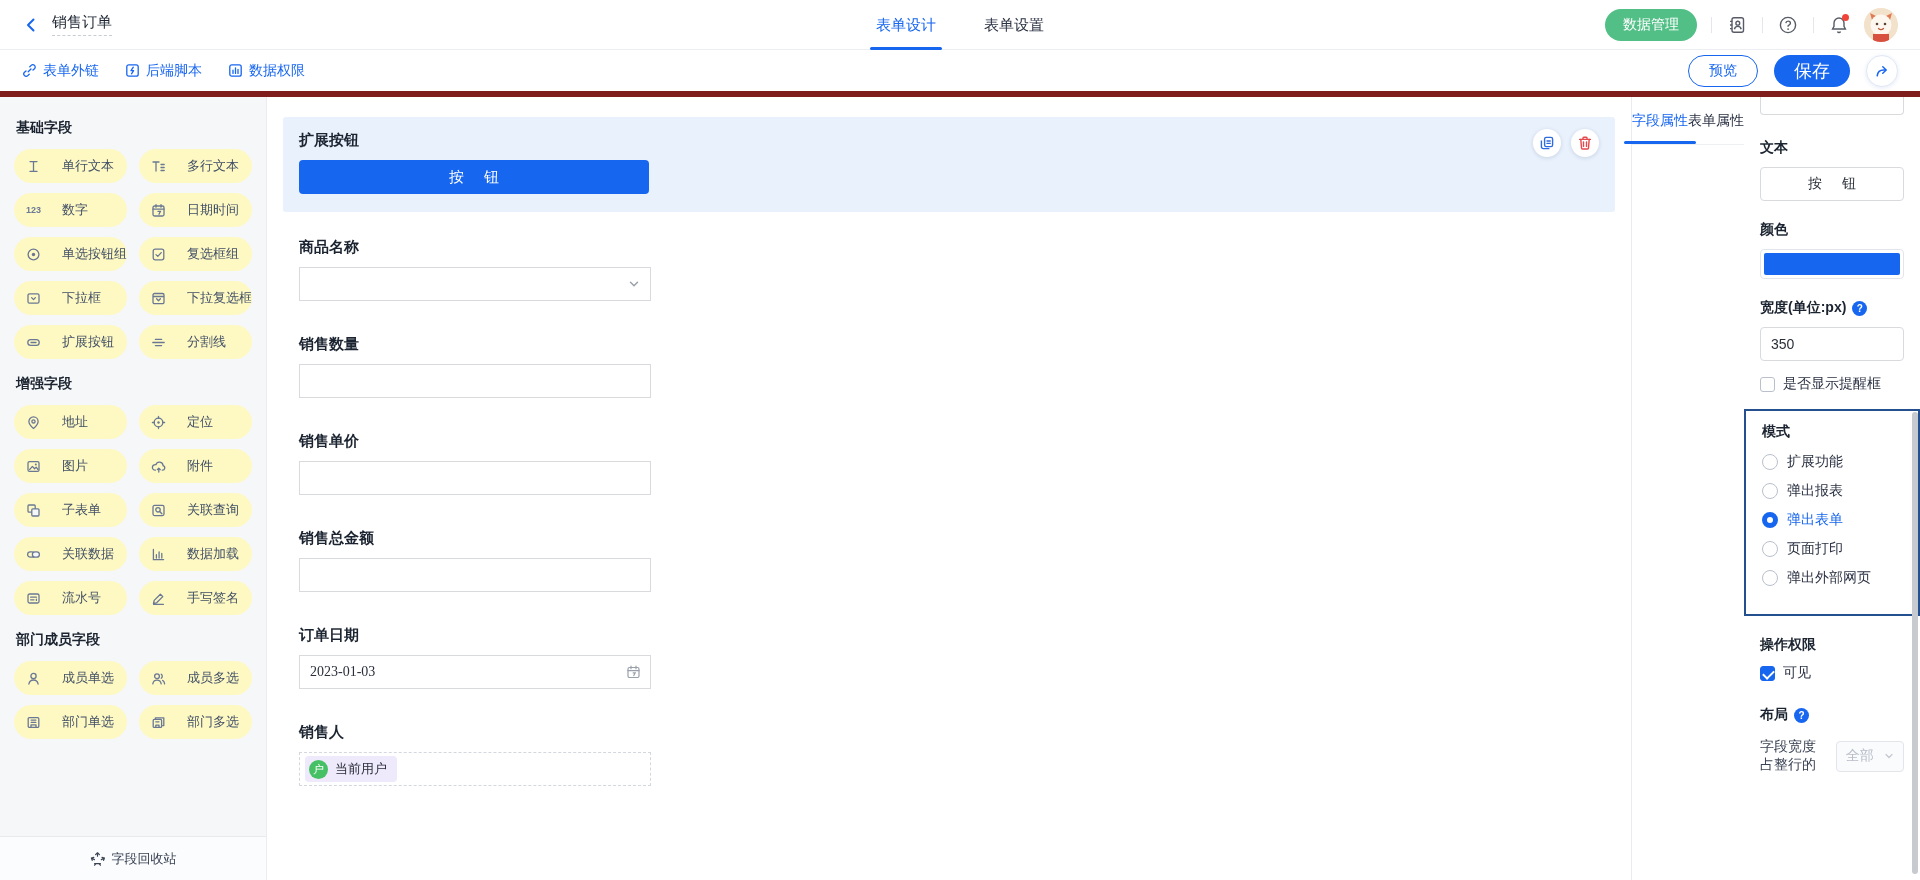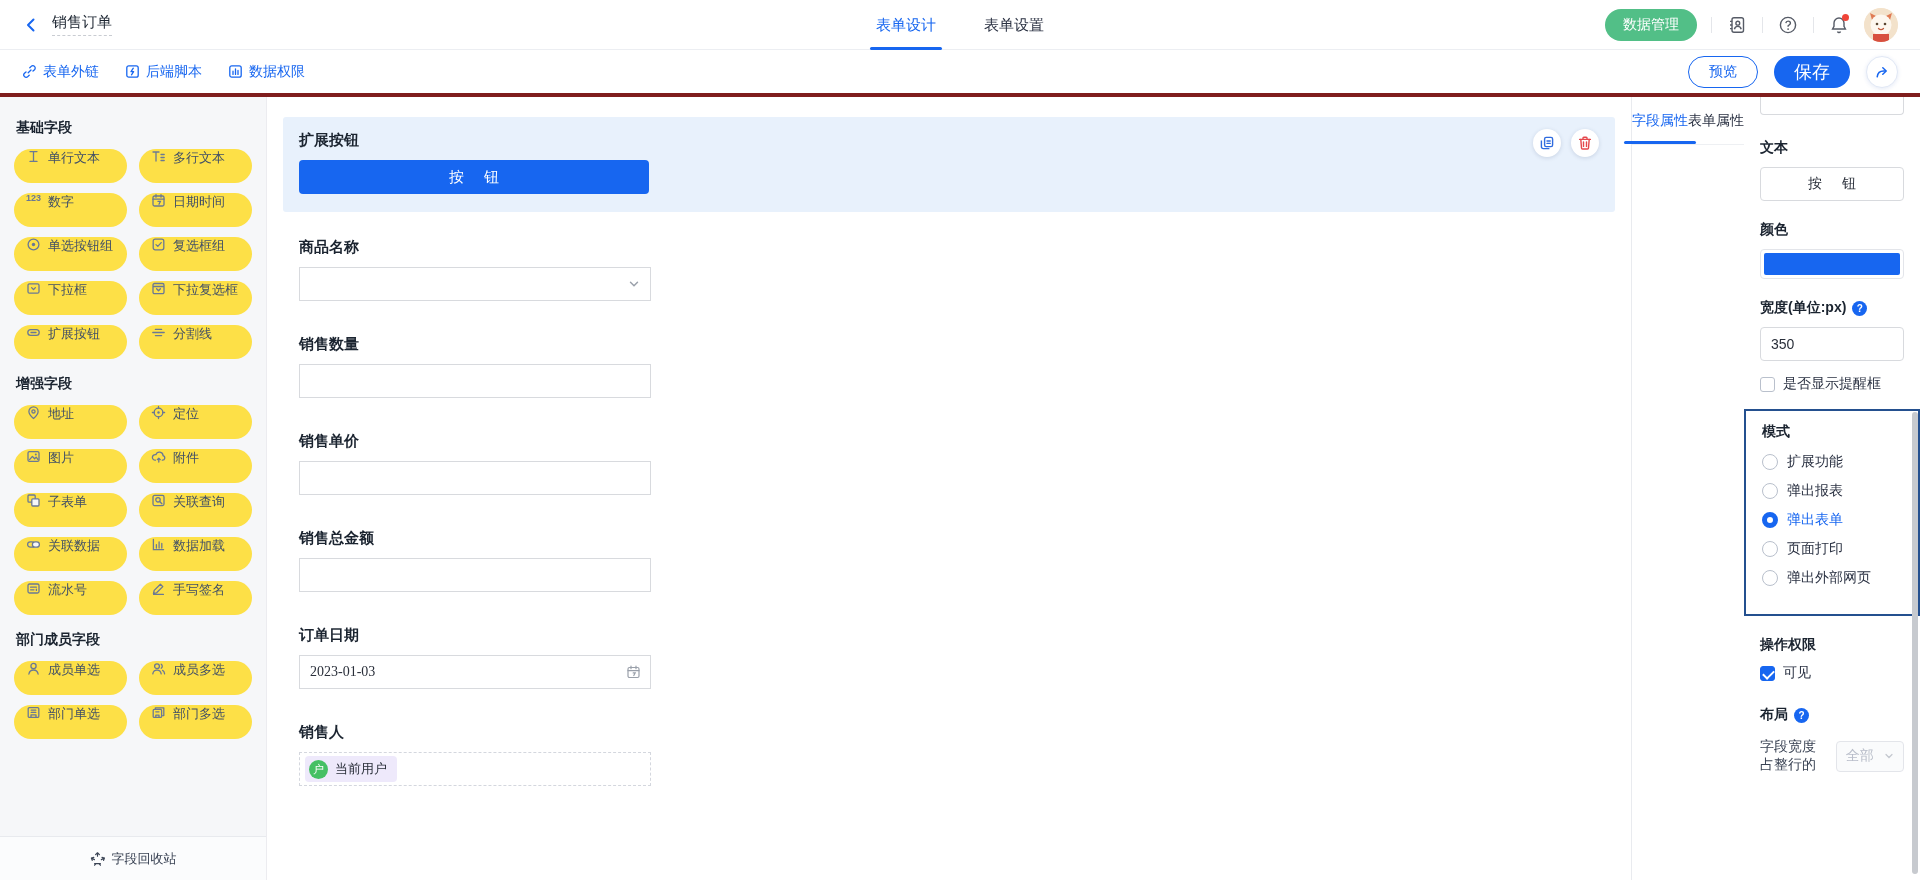--- a/index.html
+++ b/index.html
@@ -17,37 +17,37 @@
   .hdr-tab.active { color:#1766f0; }
   .hdr-tab.active::after { content:""; position:absolute; left:-6px; right:-6px; bottom:0; height:3px; border-radius:2px; background:#1766f0; }
   .hdr-right { margin-left:auto; display:flex; align-items:center; gap:14px; }
   .pill-green { height:32px; padding:0 18px; border-radius:16px; background:#52bf87; color:#fff; font-size:14px; display:flex; align-items:center; cursor:pointer; }
   .vsep { width:1px; height:16px; background:#e4e6ea; }
   .hicon { width:22px; height:22px; display:flex; align-items:center; justify-content:center; position:relative; cursor:pointer; }
   .bell-dot { position:absolute; top:0; right:1px; width:7px; height:7px; border-radius:50%; background:#f04438; }
   .avatar { width:34px; height:34px; border-radius:50%; overflow:hidden; background:#f6e7d4; display:flex; align-items:center; justify-content:center; cursor:pointer; }
 
   
-  .toolbar { height:47px; background:#fff; border-bottom:4px solid #7f1d1d; display:flex; align-items:center; padding:0 22px; flex:none; }
+  .toolbar { height:47px; background:#fff; border-bottom:6px solid #7f1d1d; display:flex; align-items:center; padding:0 22px; flex:none; }
   .tb-links { display:flex; align-items:center; gap:26px; }
   .tb-link { display:flex; align-items:center; gap:6px; color:#1766f0; font-size:14px; cursor:pointer; }
   .tb-right { margin-left:auto; display:flex; align-items:center; gap:16px; }
   .btn-outline { height:32px; padding:0 20px; border:1px solid #1766f0; color:#1766f0; border-radius:16px; background:#fff; font-size:14px; display:flex; align-items:center; cursor:pointer; }
   .btn-fill { height:32px; padding:0 20px; border:none; color:#fff; border-radius:16px; background:#1766f0; font-size:18px; display:flex; align-items:center; cursor:pointer; }
   .share-btn { width:32px; height:32px; border-radius:50%; background:#fff; border:1px solid #e1e8f5; box-shadow:0 1px 4px rgba(40,80,180,.12); display:flex; align-items:center; justify-content:center; cursor:pointer; }
 
   
   .main { flex:1; display:flex; min-height:0; }
 
   
   .sidebar { width:267px; flex:none; background:#f6f7f9; border-right:1px solid #ececf0; display:flex; flex-direction:column; }
   .side-scroll { flex:1; padding:16px 14px 6px 14px; overflow:hidden; }
   .side-sec-title { font-size:14px; font-weight:bold; color:#1b2430; margin:6px 0 12px 2px; }
   .side-grid { display:grid; grid-template-columns:1fr 1fr; gap:10px 12px; margin-bottom:16px; }
-  .pill { height:34px; background:#fde047; border-radius:17px; display:flex; gap:7px; padding:0 6px 0 12px; font-size:13px; color:#414f66; cursor:grab; white-space:nowrap; overflow:hidden; }
+  .pill { height:34px; background:#fef9c3; border-radius:17px; display:flex; align-items:center; gap:21px; padding:0 6px 0 12px; font-size:13px; color:#414f66; cursor:grab; white-space:nowrap; overflow:hidden; }
   .pill svg { flex:none; }
   .num-ic { font-size:9px; font-weight:bold; color:#6a7894; letter-spacing:0; }
   .side-footer { height:44px; flex:none; background:#fbfcfd; border-top:1px solid #e8eaee; display:flex; align-items:center; justify-content:center; gap:7px; font-size:13px; color:#3a4354; cursor:pointer; }
 
   
   .canvas { flex:1; background:#fff; padding:20px 16px 16px 16px; overflow:hidden; position:relative; }
   .sel-block { background:#e8f1fc; border-radius:3px; padding:14px 16px 18px 16px; position:relative; margin-bottom:26px; }
   .f-label { font-size:15px; font-weight:bold; color:#1b2430; margin-bottom:10px; }
   .btn-big { width:350px; height:34px; background:#1766f0; color:#fff; border:none; border-radius:4px; font-size:15px; letter-spacing:8px; text-indent:8px; cursor:pointer; }
   .block-actions { position:absolute; top:12px; right:16px; display:flex; gap:10px; }

